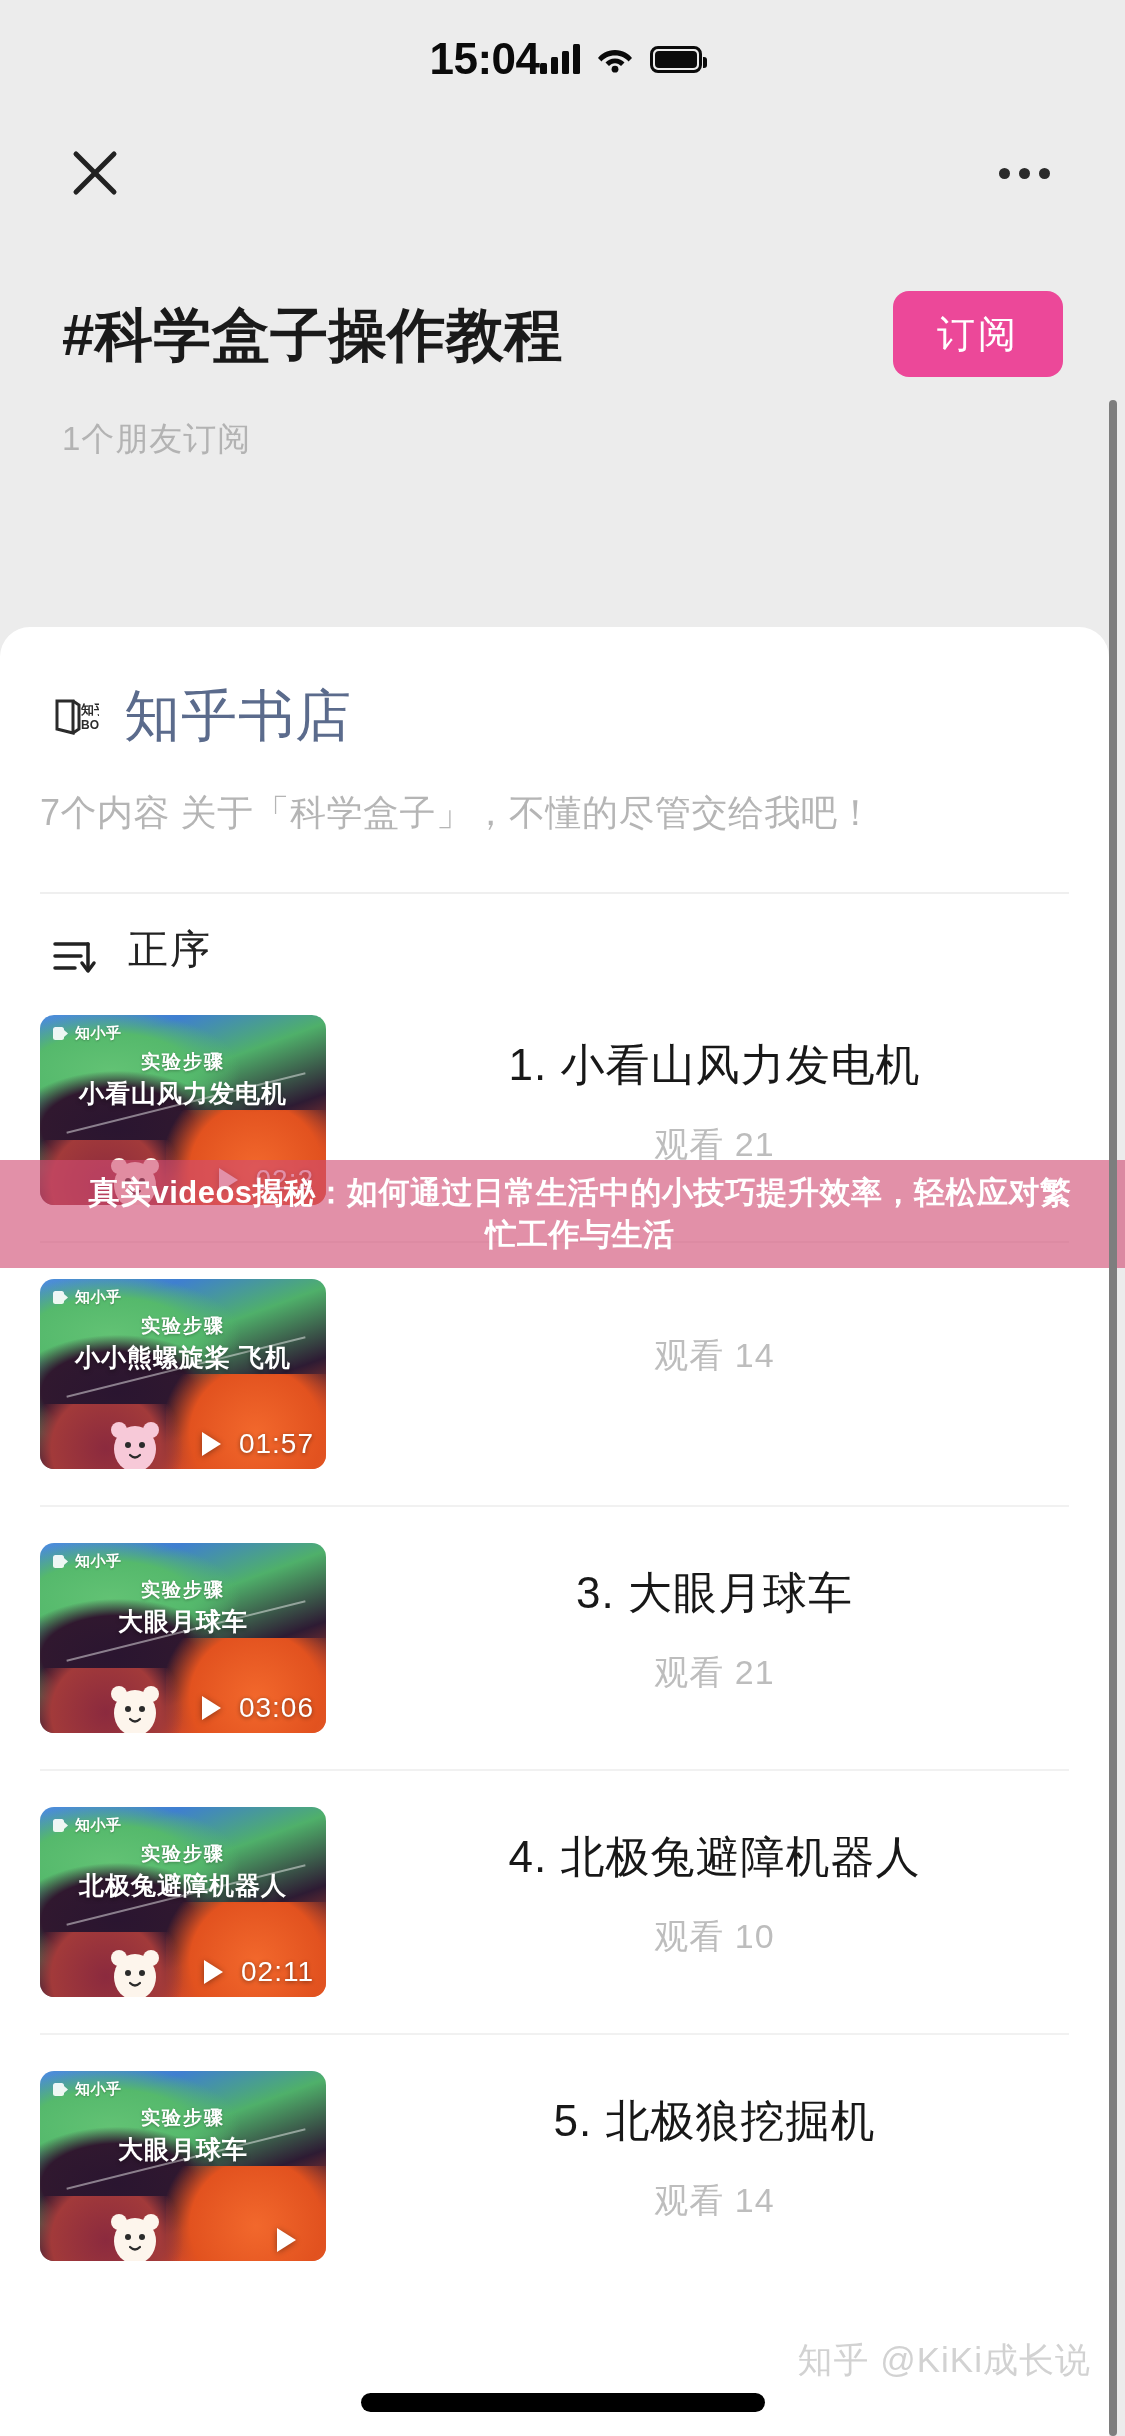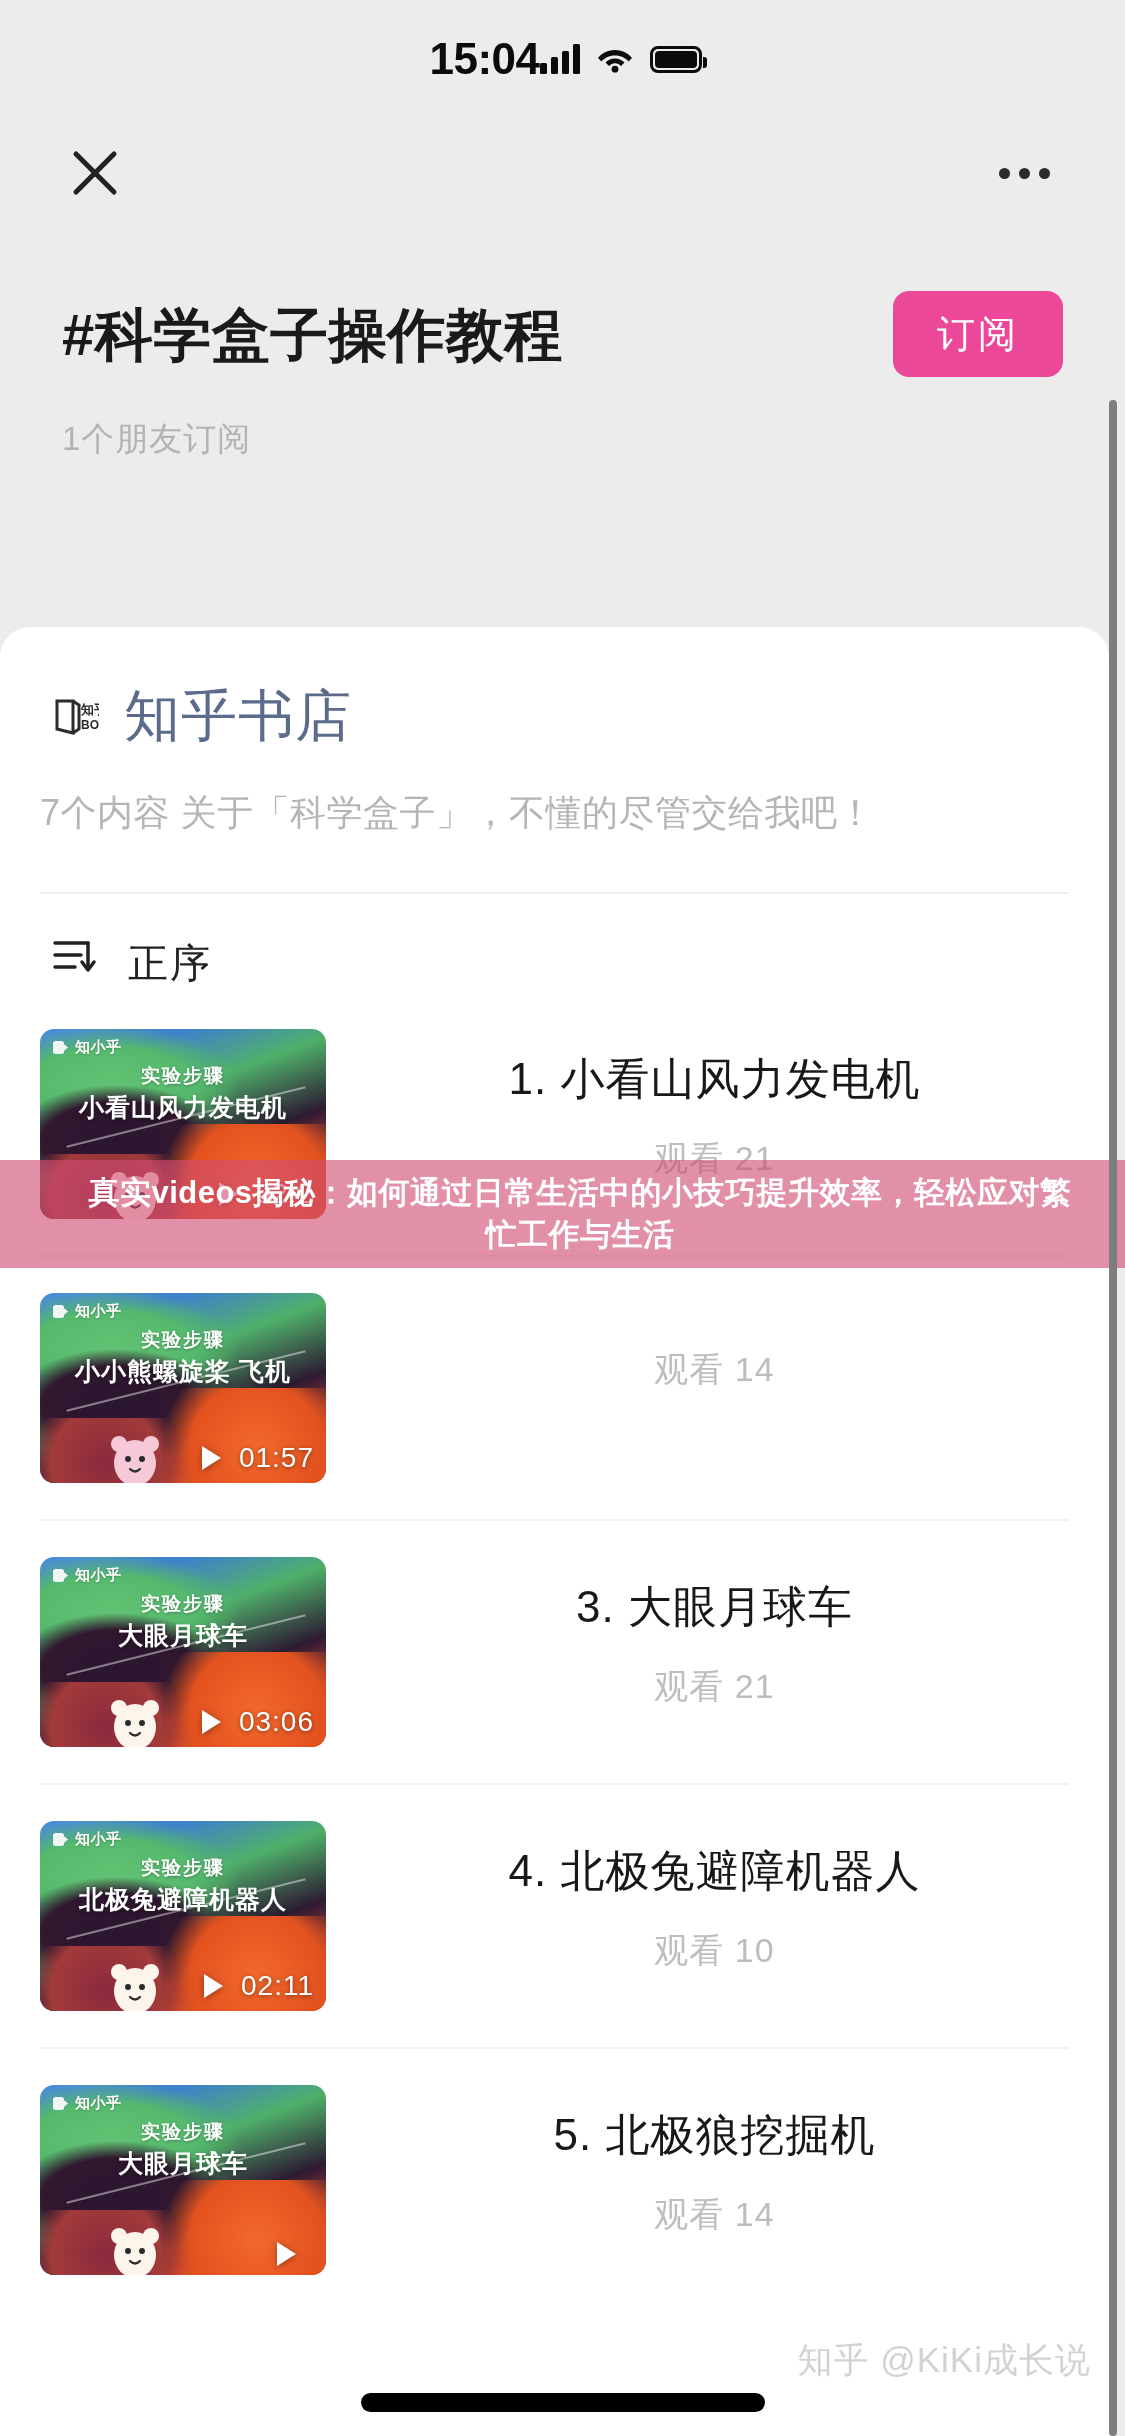--- a/index.html
+++ b/index.html
@@ -74,22 +74,22 @@
   .store-logo{ width:54px; height:54px; display:flex; align-items:center; justify-content:center; }
   .store-name{ font-size:56px; color:#5b6b8c; font-weight:400; letter-spacing:1px; }
   .store-desc{
     padding:34px 40px 0 40px; font-size:36px; color:#b5b5b5; letter-spacing:0.5px;
     white-space:nowrap;
   }
   .divider-top{
     margin:54px 40px 0 40px; height:2px; background:#efefef;
   }
   .sort-row{
-    display:flex; align-items:flex-start; gap:30px;
-    padding:42px 0 0 52px;
+    display:flex; align-items:flex-end; gap:30px;
+    padding:28px 0 0 52px;
   }
   .sort-icon{ width:46px; height:40px; }
   .sort-label{ font-size:40px; color:#222222; letter-spacing:2px; }
 
   
   .list{ padding:38px 0 0 0; }
   .video-item{
     display:flex; align-items:flex-start; gap:34px;
     padding:0 40px; margin-bottom:0;
   }

